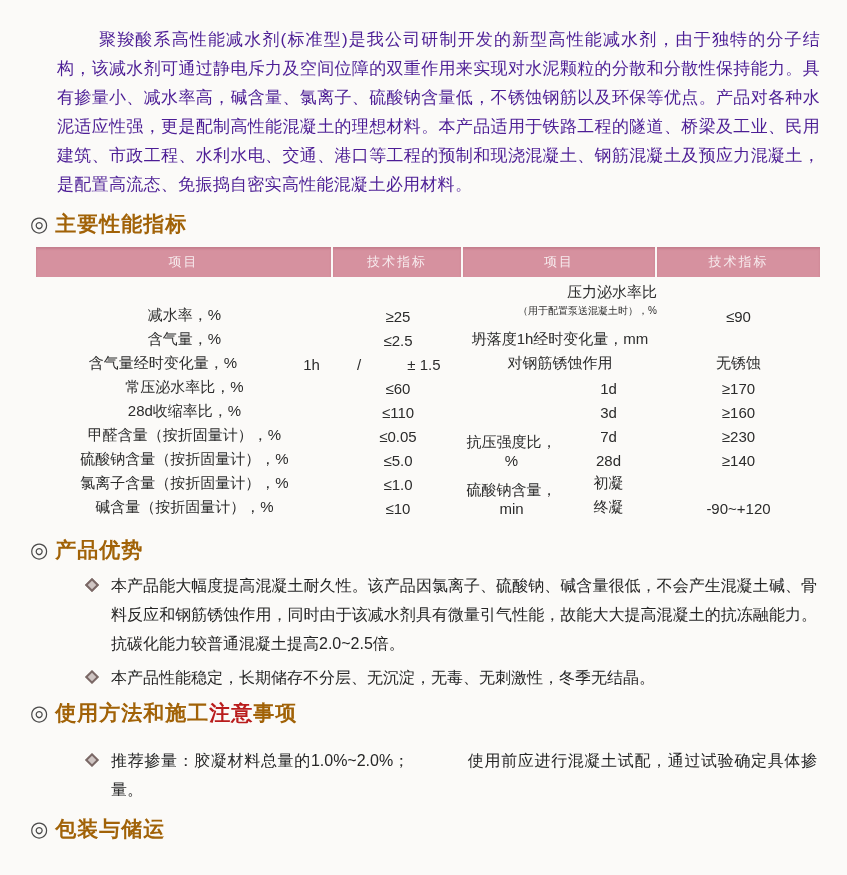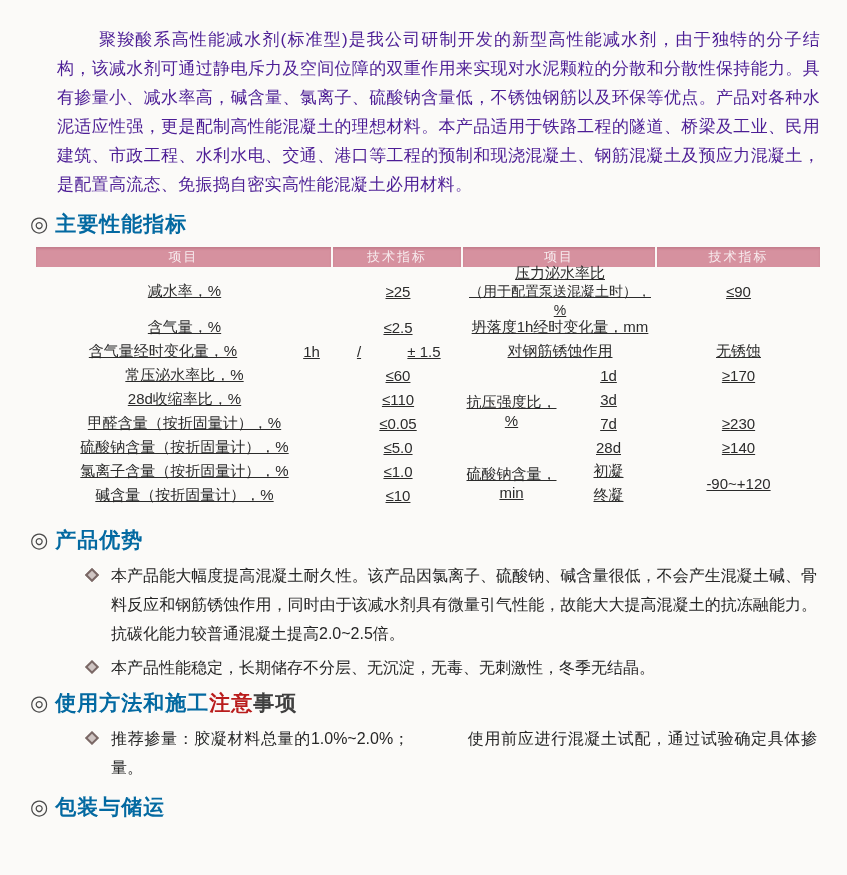--- a/index.html
+++ b/index.html
@@ -18,55 +18,55 @@
     font-size:17px; line-height:29px; text-indent:42px;
     color:#4c1d95; letter-spacing:0.3px; text-align:justify;
   }
 
   
   .sec {
     display:flex; align-items:center; gap:7px;
     margin:12px 0 0 30px; font-size:21px; line-height:26px; font-weight:bold;
   }
   .ring { color:#4a4a4a; font-weight:normal; font-size:21px; }
-  .sec-title { color:#0369a1; letter-spacing:1px; }
+  .sec-title { color:#a16207; letter-spacing:1px; }
   .sec-title.part2 { color:#b91c1c; }
-  .sec-title.part3 { color:#404040; }
+  .sec-title.part3 { color:#a16207; }
 
   
   .ptable { margin:10px 0 0 36px; width:784px; }
   .thead {
-    display:grid; grid-template-columns:297px 130px 194px 163px; height:20px;
+    display:grid; grid-template-columns:297px 130px 194px 163px; height:30px;
   }
   .th {
     background:#d6919f; color:#f7ebee;
     display:flex; align-items:center; justify-content:center;
     font-size:13px; letter-spacing:2px;
     border-right:2px solid #faf9f7;
     box-shadow: inset 0 2px 2px #c57f8e;
   }
   .th:last-child { border-right:none; }
   .tbody {
     display:grid;
     grid-template-columns:254px 43px 52px 78px 97px 97px 163px;
     grid-template-rows:48px repeat(8, 24px);
     font-size:15px; color:#2b2b2b;
   }
-  .cell { display:flex; align-items:center; justify-content:center; text-align:center;text-decoration:underline; }
+  .cell { display:flex; align-items:flex-end; justify-content:center; text-align:center; }
   .cell.twoline { flex-direction:column; line-height:19px; justify-content:center; }
-  .cell.twoline .l2 { font-size:14px; }
+  .cell.twoline .l2 { font-size:10px; }
 
   
   .bullets { margin:8px 30px 0 85px; }
   .bullet {
     position:relative; padding-left:26px;
     font-size:16px; line-height:29px; margin-top:5px;
     text-align:justify; color:#262626;
   }
-  .bullet.tight { margin-top:8px; }
+  .bullet.tight { margin-top:20px; }
   .diamond {
     position:absolute; left:2px; top:9px; width:10px; height:10px;
     transform:rotate(45deg);
     background:#cfc5c3; border:2px solid #7a6866;
   }
   .usage-gap { display:inline-block; width:58px; }
 </style>
 </head>
 <body>
 
@@ -125,20 +125,21 @@
 
       <div class="cell" style="grid-area:2/5/3/7">坍落度1h经时变化量，mm</div>
 
       <div class="cell" style="grid-area:3/5/4/7">对钢筋锈蚀作用</div>
       <div class="cell" style="grid-area:3/7/4/8">无锈蚀</div>
 
       <div class="cell" style="grid-area:4/5/8/6">抗压强度比，%</div>
       <div class="cell" style="grid-area:4/6/5/7">1d</div>
       <div class="cell" style="grid-area:4/7/5/8">≥170</div>
       <div class="cell" style="grid-area:5/6/6/7">3d</div>
+      <div class="cell" style="grid-area:5/7/6/8">≥160</div>
       <div class="cell" style="grid-area:6/6/7/7">7d</div>
       <div class="cell" style="grid-area:6/7/7/8">≥230</div>
       <div class="cell" style="grid-area:7/6/8/7">28d</div>
       <div class="cell" style="grid-area:7/7/8/8">≥140</div>
 
       <div class="cell" style="grid-area:8/5/10/6">硫酸钠含量，min</div>
       <div class="cell" style="grid-area:8/6/9/7">初凝</div>
       <div class="cell" style="grid-area:9/6/10/7">终凝</div>
       <div class="cell" style="grid-area:8/7/10/8">-90~+120</div>
     </div>

